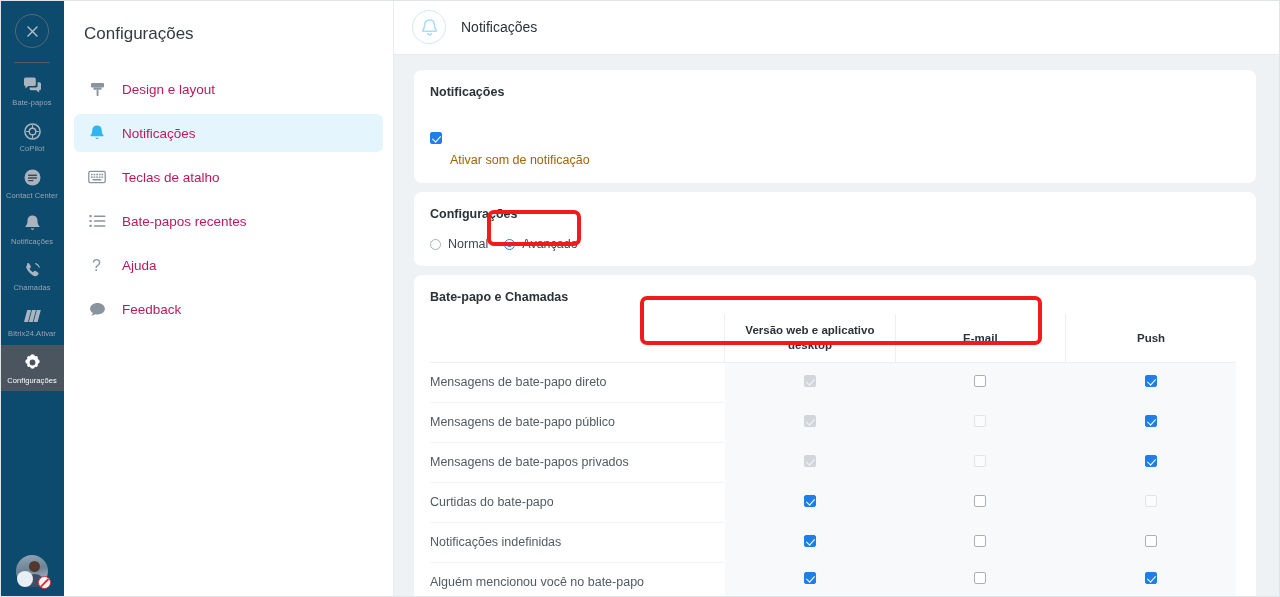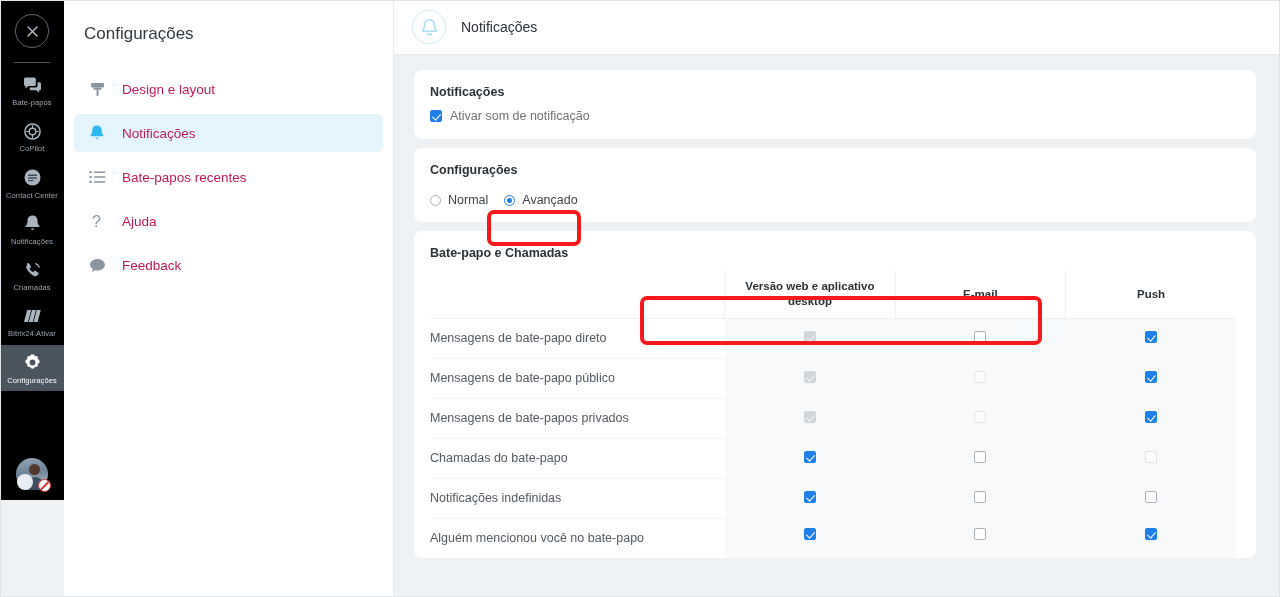--- a/index.html
+++ b/index.html
@@ -11,22 +11,22 @@
   }
   .app {
     position: relative;
     width: 1280px; height: 597px;
     display: flex;
     background: #eef2f4;
   }
 
   
   .rail {
-    width: 64px; height: 500px;
-    background: #000000;
+    width: 64px; height: 597px;
+    background: #0c4a6e;
     flex: 0 0 64px;
     position: relative;
     display: flex;
     flex-direction: column;
     align-items: center;
     overflow: hidden;
   }
   .rail-close {
     margin-top: 14px;
     width: 34px; height: 34px;
@@ -209,21 +209,21 @@
   .cbox.off { background:#fff; border: 1px solid #a8b0b8; }
   .cbox.on-dis { background: #d2d6da; border: 1px solid #d2d6da; cursor:default; }
   .cbox.on-dis::after {
     content:''; position:absolute;
     left: 3px; top: 0.5px;
     width: 4px; height: 7px;
     border: solid #f2f4f5; border-width: 0 1.7px 1.7px 0;
     transform: rotate(42deg);
   }
   .cbox.off-dis { background:#fbfcfc; border: 1px solid #e0e4e7; cursor:default; }
-  .chk-label { font-size: 12.5px; color: #737373; }
+  .chk-label { font-size: 12.5px; color: #a16207; margin-top: 44px; }
 
   .radio-line { display: flex; align-items: center; }
   .rad-item { display:flex; align-items:center; margin-right: 16px; cursor:pointer;margin-top:6px; }
   .rad {
     width: 11px; height: 11px; border-radius: 50%;
     border: 1px solid #a8b0b8; background:#fff;
     margin-right: 7px; position: relative; flex: 0 0 11px;
   }
   .rad.on { border: 1px solid #1f7fe8; }
   .rad.on::after {
@@ -401,20 +401,41 @@
       <div class="nav-item active">
         <span class="nav-ico">
           <svg width="16" height="18" viewBox="0 0 16 18">
             <path d="M8 1.4c-2.8 0-4.7 2-4.7 4.8 0 3.4-1.2 4.3-1.8 5.1-.3.4 0 .9.5.9h12c.5 0 .8-.5.5-.9-.6-.8-1.8-1.7-1.8-5.1 0-2.8-1.9-4.8-4.7-4.8z" fill="currentColor"></path>
             <path d="M6.3 13.8a1.8 1.8 0 0 0 3.4 0z" fill="currentColor"></path>
           </svg>
         </span>
         <span class="nav-label">Notificações</span>
       </div>
 
+      <div class="nav-item">
+        <span class="nav-ico">
+          <svg width="18" height="14" viewBox="0 0 18 14">
+            <rect x="0.8" y="1.4" width="16.4" height="11.2" rx="1.3" fill="none" stroke="currentColor" stroke-width="1.3"></rect>
+            <g fill="currentColor">
+              <rect x="3" y="3.8" width="1.7" height="1.5"></rect>
+                <rect x="5.6" y="3.8" width="1.7" height="1.5"></rect>
+              <rect x="8.2" y="3.8" width="1.7" height="1.5"></rect>
+                <rect x="10.8" y="3.8" width="1.7" height="1.5"></rect>
+              <rect x="13.4" y="3.8" width="1.7" height="1.5"></rect>
+              <rect x="3" y="6.4" width="1.7" height="1.5"></rect>
+                <rect x="5.6" y="6.4" width="1.7" height="1.5"></rect>
+              <rect x="8.2" y="6.4" width="1.7" height="1.5"></rect>
+                <rect x="10.8" y="6.4" width="1.7" height="1.5"></rect>
+              <rect x="13.4" y="6.4" width="1.7" height="1.5"></rect>
+              <rect x="4.6" y="9" width="8.8" height="1.5"></rect>
+            </g>
+          </svg>
+        </span>
+        <span class="nav-label">Teclas de atalho</span>
+      </div>
 
       <div class="nav-item">
         <span class="nav-ico">
           <svg width="17" height="14" viewBox="0 0 17 14">
             <g fill="currentColor">
               <rect x="0.5" y="1" width="2.2" height="2.2" rx="0.4"></rect>
               <rect x="0.5" y="5.9" width="2.2" height="2.2" rx="0.4"></rect>
               <rect x="0.5" y="10.8" width="2.2" height="2.2" rx="0.4"></rect>
               <rect x="4.8" y="1.4" width="11.7" height="1.5" rx="0.7"></rect>
               <rect x="4.8" y="6.3" width="11.7" height="1.5" rx="0.7"></rect>
@@ -514,21 +535,21 @@
               <td class="td-opt"><span class="cbox off-dis"></span></td>
               <td class="td-opt"><span class="cbox on"></span></td>
             </tr>
             <tr>
               <td class="td-label">Mensagens de bate-papos privados</td>
               <td class="td-opt"><span class="cbox on-dis"></span></td>
               <td class="td-opt"><span class="cbox off-dis"></span></td>
               <td class="td-opt"><span class="cbox on"></span></td>
             </tr>
             <tr>
-              <td class="td-label">Chamadas do bate-papo</td>
+              <td class="td-label">Curtidas do bate-papo</td>
               <td class="td-opt"><span class="cbox on"></span></td>
               <td class="td-opt"><span class="cbox off"></span></td>
               <td class="td-opt"><span class="cbox off-dis"></span></td>
             </tr>
             <tr>
               <td class="td-label">Notificações indefinidas</td>
               <td class="td-opt"><span class="cbox on"></span></td>
               <td class="td-opt"><span class="cbox off"></span></td>
               <td class="td-opt"><span class="cbox off"></span></td>
             </tr>

